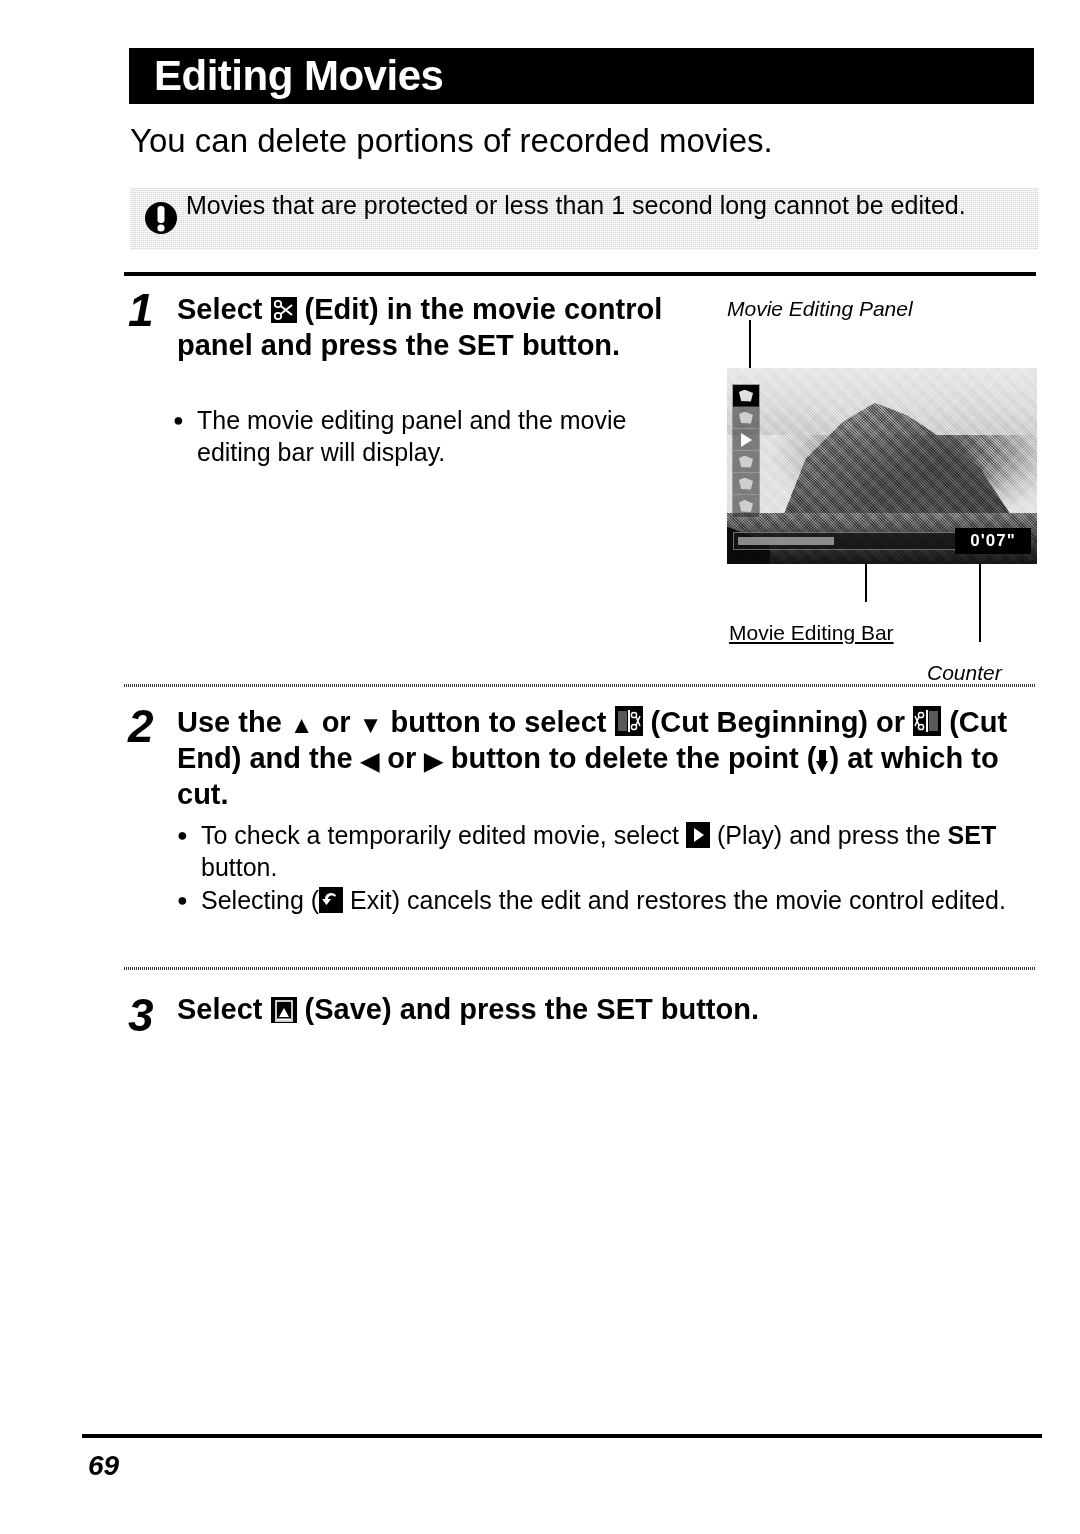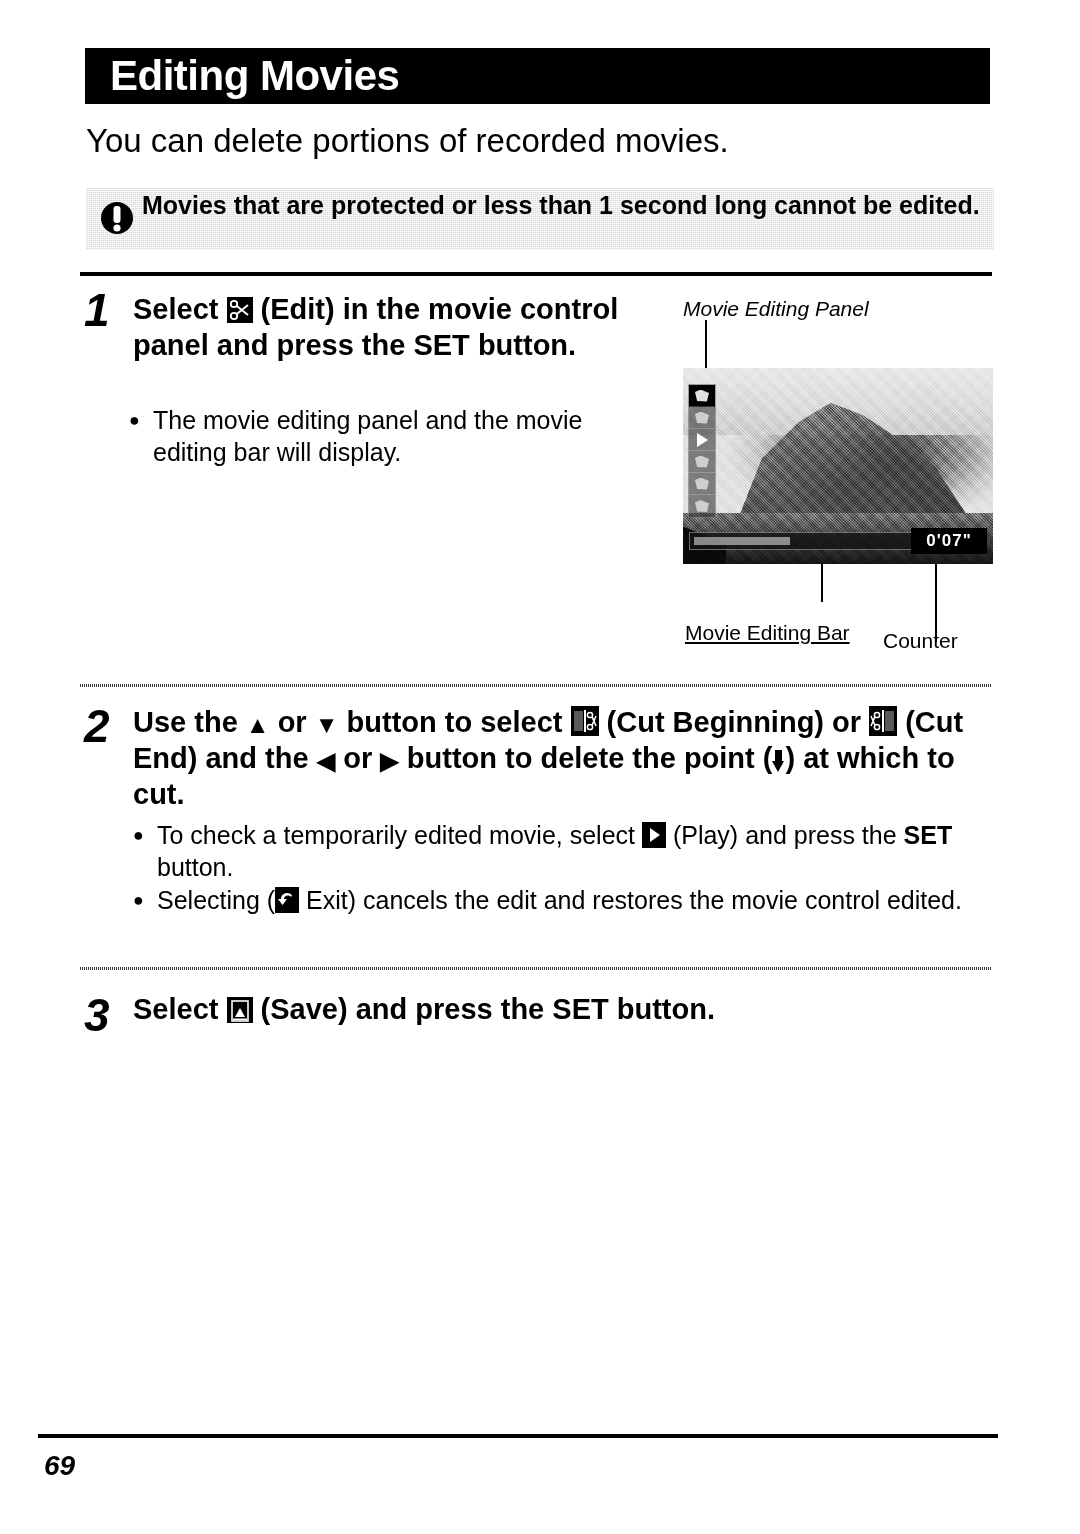--- a/index.html
+++ b/index.html
@@ -12,20 +12,21 @@
     height: 1534px;
     position: relative;
     font-family: "Liberation Sans", sans-serif;
     color: #000000;
     overflow: hidden;
   }
 
   .page {
     position: absolute;
     inset: 0;
+    margin-left: 44px;
   }
 
   
   #header-bar {
     position: absolute;
     left: 85px;
     top: 48px;
     width: 905px;
     height: 56px;
     background: #000000;
@@ -69,21 +70,21 @@
   #note-icon {
     position: absolute;
     left: 14px;
     top: 10px;
     width: 34px;
     height: 40px;
   }
   #note-text {
     font-size: 25px;
     line-height: 1.18;
-    font-weight: 700;
+    font-weight: 400;
   }
 
   
   .rule-solid {
     position: absolute;
     left: 80px;
     width: 912px;
     height: 4px;
     background: #000000;
   }
@@ -341,21 +342,21 @@
     position: absolute;
     width: 2px;
     background: #000000;
   }
   #label-panel   { left: 0px;   top: 0px; font-style: italic; }
   #leader-panel  { left: 22px;  top: 22px; height: 48px; }
 
   #label-bar     { left: 2px;   top: 324px; text-decoration: underline; }
   #leader-bar    { left: 138px; top: 266px; height: 38px; }
 
-  #label-counter { left: 200px; top: 332px; }
+  #label-counter { left: 200px; top: 364px; font-style: italic; }
   #leader-counter{ left: 252px; top: 266px; height: 78px; }
 
   
   #footer-rule {
     position: absolute;
     left: 38px;
     top: 1434px;
     width: 960px;
     height: 4px;
     background: #000000;

